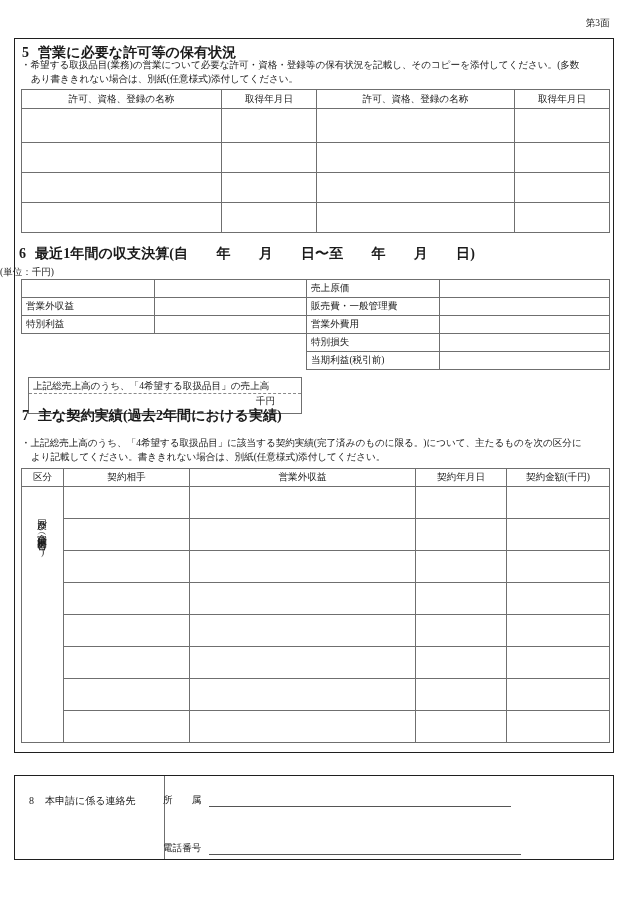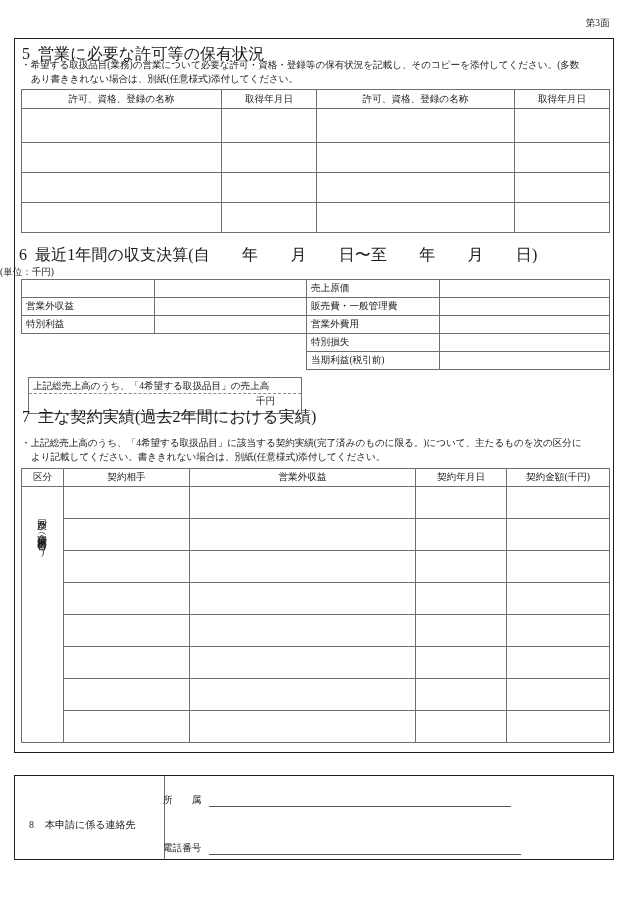--- a/index.html
+++ b/index.html
@@ -53,23 +53,24 @@
     top: 775px;
     width: 600px;
     height: 85px;
     border: 1.6px solid #1f1f1f;
     box-sizing: border-box;
   }
 
   
   .sec-head {
     position: absolute;
-    font-size: 16px;
+    font-size: 14px;
     white-space: nowrap;
     letter-spacing: 0.1px;
+    font-weight: bold;
   }
   .sec-num {
     display: inline-block;
     width: 16px;
   }
   .bullet-line {
     position: absolute;
     font-size: 9.6px;
     white-space: nowrap;
     letter-spacing: -0.05px;
@@ -189,21 +190,20 @@
     width: 0;
     height: 100%;
     border-left: 1px solid #6f6f6f;
   }
   .contact-label {
     position: absolute;
     left: 14px;
     top: 18px;
     font-size: 10px;
     white-space: nowrap;
-    margin-top: 24px;
   }
   .field-row {
     position: absolute;
     font-size: 9.6px;
     white-space: nowrap;
   }
   .field-row .fl {
     display: inline-block;
     width: 46px;
   }

